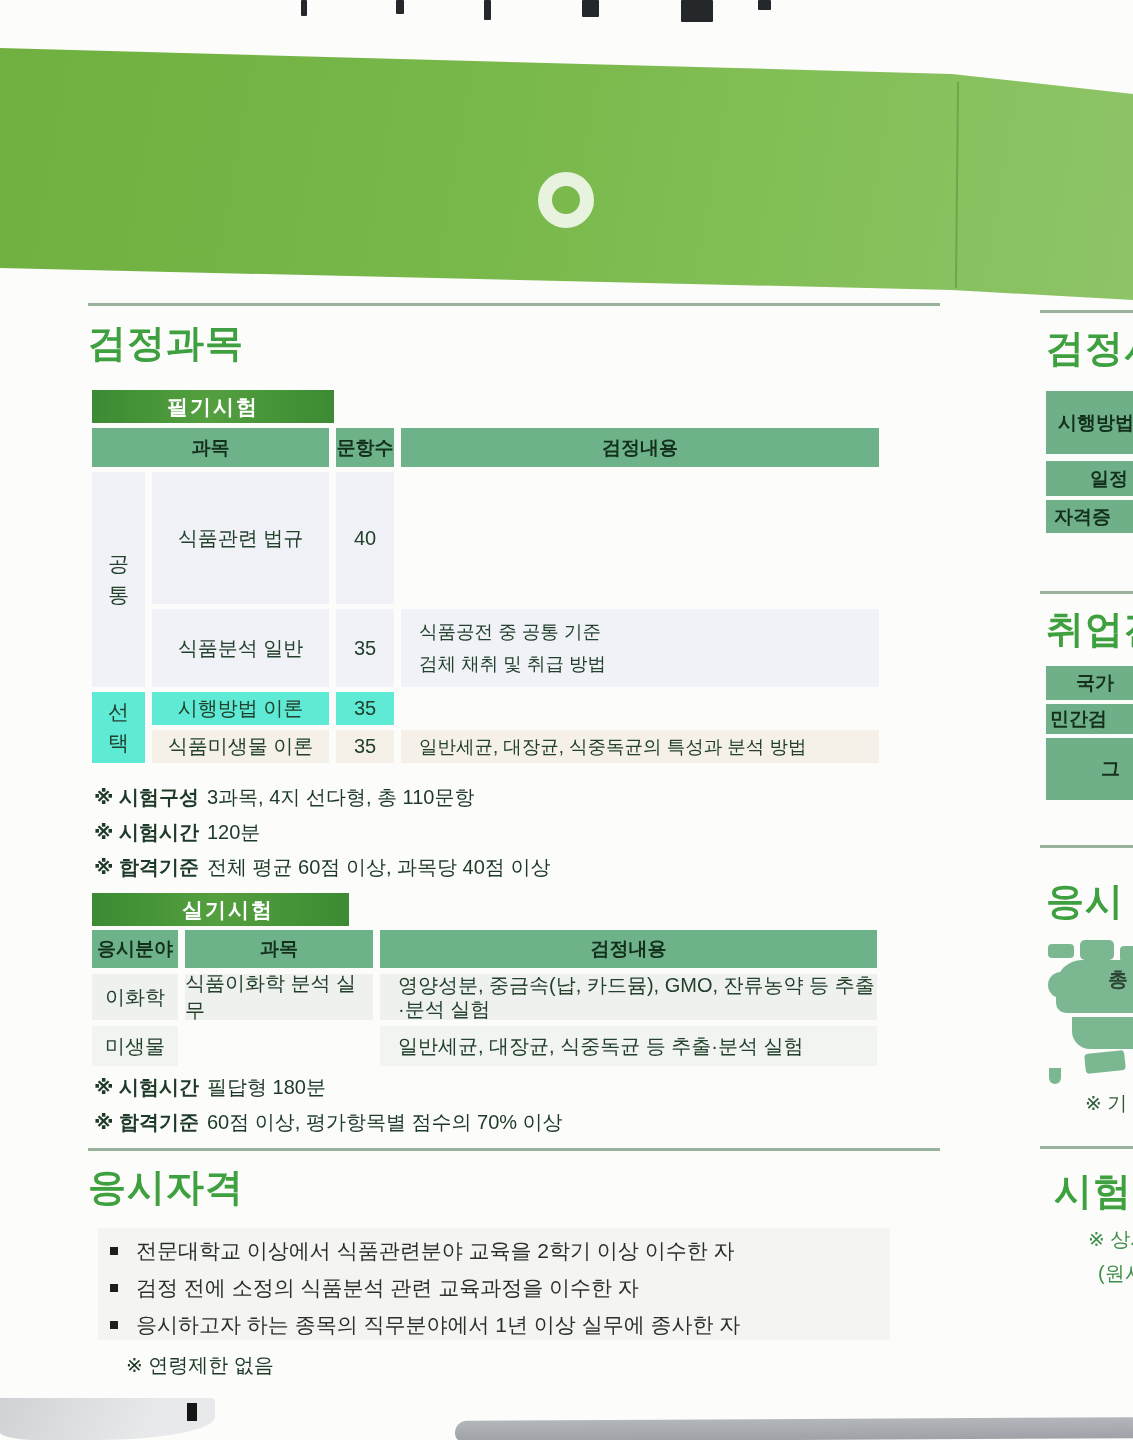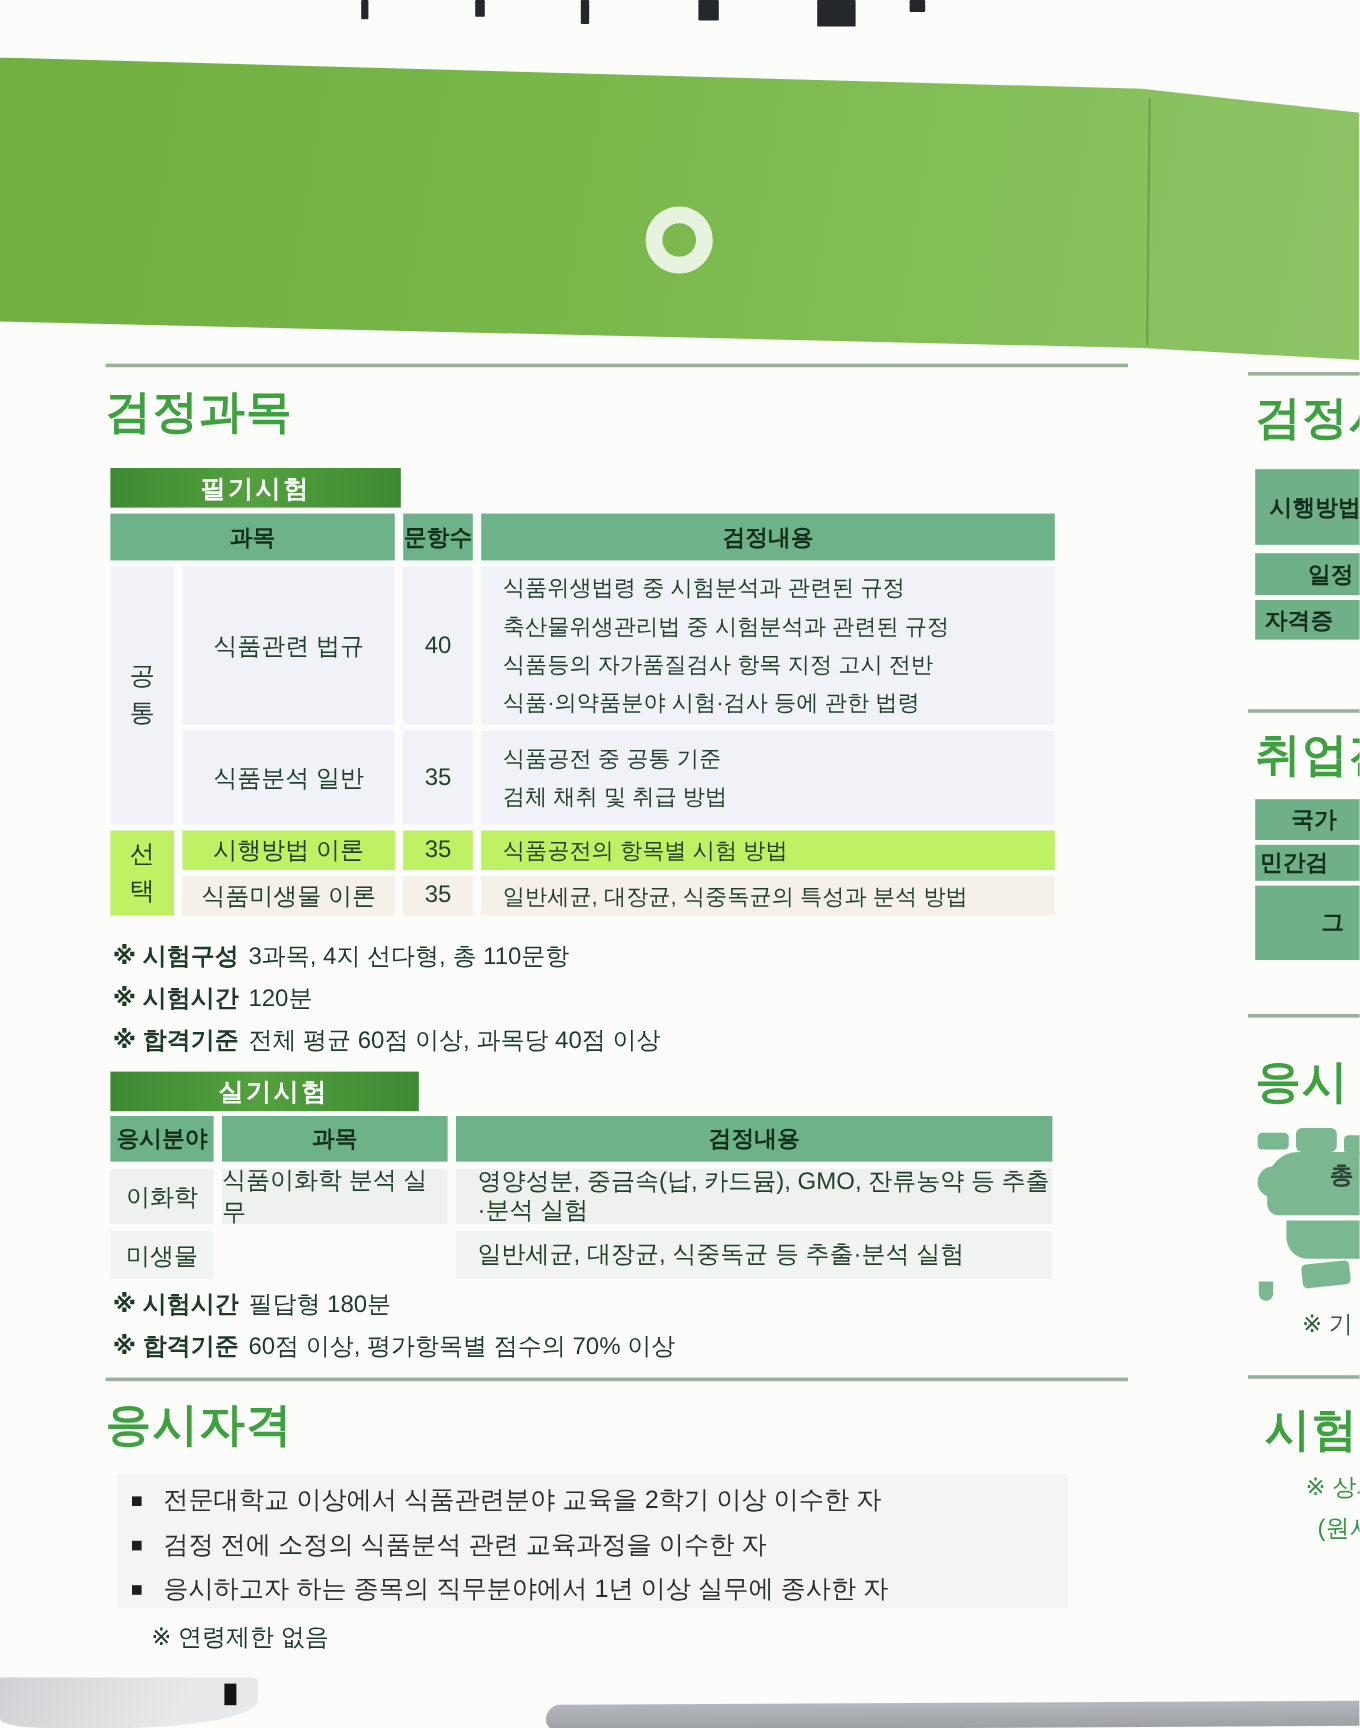--- a/index.html
+++ b/index.html
@@ -41,21 +41,21 @@
     color:#ffffff;font-size:21px;font-weight:700;letter-spacing:2px;
   }
   .th{
     background:#6db289;color:#14301d;font-weight:700;font-size:19px;
     display:flex;align-items:center;justify-content:center;
   }
   .cell{display:flex;align-items:center;justify-content:center;font-size:20px;color:#22402c;}
   .cell.content{justify-content:flex-start;padding-left:18px;text-align:left;
     font-size:18.5px;line-height:32px;white-space:pre-line;}
   .bg-gray{background:#f0f2f7;}
-  .bg-cream1{background:#bef264;}
+  .bg-cream1{background:#5eead4;}
   .bg-cream2{background:#f6f1e8;}
   .bg-pgray1{background:#eff1ee;}
   .bg-pgray2{background:#f2f4f1;}
   .group-label{
     width:1.15em;word-break:break-all;line-height:1.45;text-align:center;
     font-size:21px;color:#22402c;margin:auto;
   }
 
   
   .wtable{
@@ -148,33 +148,28 @@
 
     <div class="cell bg-gray w-group-common">
       <div class="group-label">공통</div>
     </div>
     <div class="cell bg-cream1 w-group-elective">
       <div class="group-label">선택</div>
     </div>
 
     <div class="cell bg-gray" style="grid-column:2;grid-row:2;">식품관련 법규</div>
     <div class="cell bg-gray" style="grid-column:3;grid-row:2;">40</div>
-    <div class="cell content bg-gray" style="grid-column:4;grid-row:2;">식품위생법령 중 시험분석과 관련된 규정
-축산물위생관리법 중 시험분석과 관련된 규정
-식품등의 자가품질검사 항목 지정 고시 전반
-식품·의약품분야 시험·검사 등에 관한 법령</div>
 
     <div class="cell bg-gray" style="grid-column:2;grid-row:3;">식품분석 일반</div>
     <div class="cell bg-gray" style="grid-column:3;grid-row:3;">35</div>
     <div class="cell content bg-gray" style="grid-column:4;grid-row:3;">식품공전 중 공통 기준
 검체 채취 및 취급 방법</div>
 
     <div class="cell bg-cream1" style="grid-column:2;grid-row:4;">시행방법 이론</div>
     <div class="cell bg-cream1" style="grid-column:3;grid-row:4;">35</div>
-    <div class="cell content bg-cream1" style="grid-column:4;grid-row:4;">식품공전의 항목별 시험 방법</div>
 
     <div class="cell bg-cream2" style="grid-column:2;grid-row:5;">식품미생물 이론</div>
     <div class="cell bg-cream2" style="grid-column:3;grid-row:5;">35</div>
     <div class="cell content bg-cream2" style="grid-column:4;grid-row:5;">일반세균, 대장균, 식중독균의 특성과 분석 방법</div>
   </div>
 
   <div class="abs" style="left:6px;top:780px;">
     <div class="note-line">
       <span class="nl">※ 시험구성</span><span class="nt">3과목, 4지 선다형, 총 110문항</span>
     </div>

